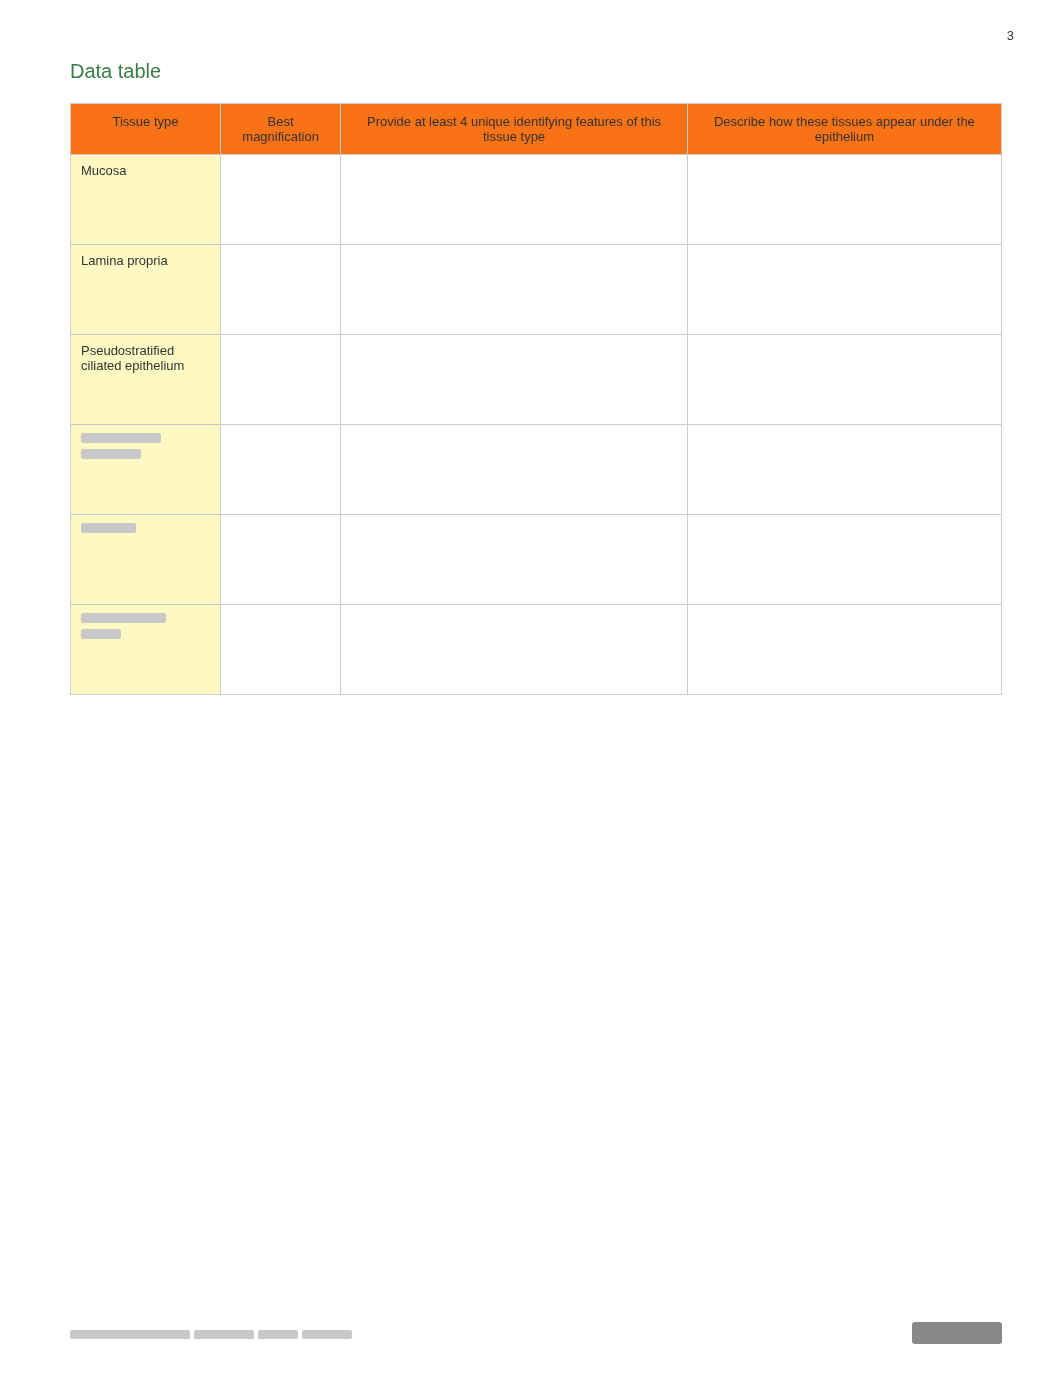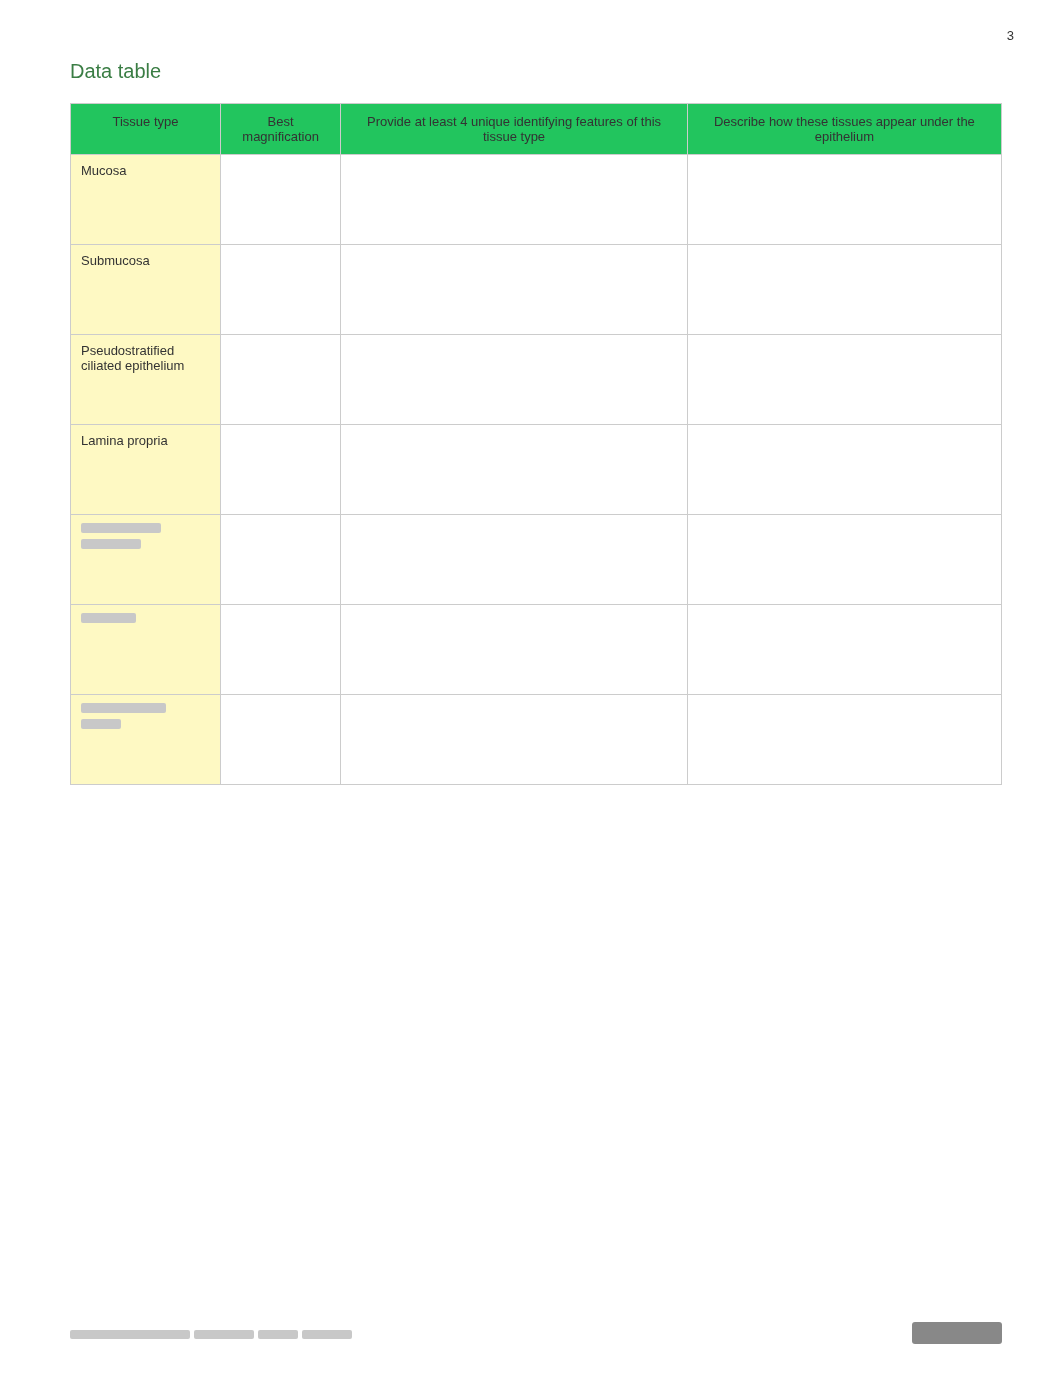--- a/index.html
+++ b/index.html
@@ -47,21 +47,21 @@
     .data-table td {
       border: 1px solid #ccc;
       padding: 8px 10px;
       vertical-align: top;
     }
 
     .data-table thead th {
       text-align: center;
       font-weight: normal;
       font-size: 13px;
-      background: #22c55e;
+      background: #f97316;
       color: #333;
       padding: 10px 8px;
     }
 
     .data-table thead th:first-child {
       text-align: center;
     }
 
     .data-table tbody td:first-child {
       background: #fef9c3;
@@ -141,36 +141,30 @@
     </thead>
     <tbody>
 
       <tr>
         <td>Mucosa</td>
         <td></td>
         <td></td>
         <td></td>
       </tr>
 
-      <tr>
-        <td>Submucosa</td>
+
+      <tr>
+        <td>Lamina propria</td>
         <td></td>
         <td></td>
         <td></td>
       </tr>
 
       <tr>
         <td>Pseudostratified ciliated epithelium</td>
-        <td></td>
-        <td></td>
-        <td></td>
-      </tr>
-
-      <tr>
-        <td>Lamina propria</td>
         <td></td>
         <td></td>
         <td></td>
       </tr>
 
       <tr>
         <td>
           <div class="row-label-blurred">
             <span class="blurred-text" style="width:80px;"></span>
             <span class="blurred-text" style="width:60px;"></span>

